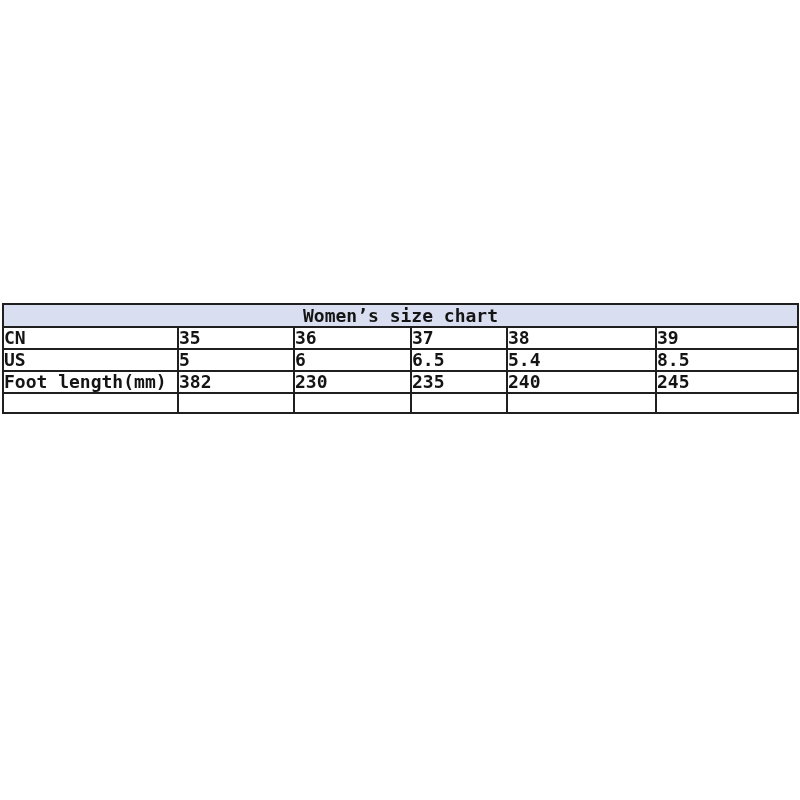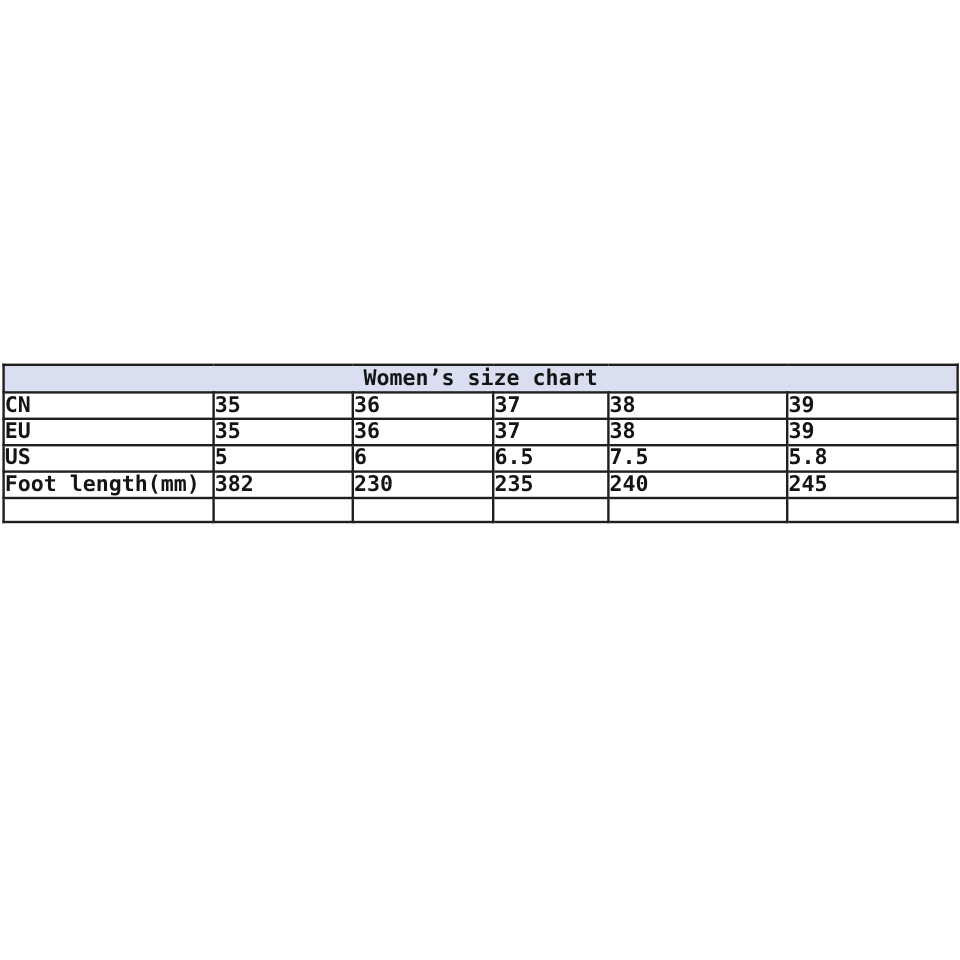--- a/index.html
+++ b/index.html
@@ -76,36 +76,28 @@
 
       <tr class="data-row">
         <td class="label-cell">CN</td>
         <td class="value-cell">35</td>
         <td class="value-cell">36</td>
         <td class="value-cell">37</td>
         <td class="value-cell">38</td>
         <td class="value-cell">39</td>
       </tr>
 
-      <tr class="data-row">
-        <td class="label-cell">EU</td>
-        <td class="value-cell">35</td>
-        <td class="value-cell">36</td>
-        <td class="value-cell">37</td>
-        <td class="value-cell">38</td>
-        <td class="value-cell">39</td>
-      </tr>
 
       <tr class="data-row">
         <td class="label-cell">US</td>
         <td class="value-cell">5</td>
         <td class="value-cell">6</td>
         <td class="value-cell">6.5</td>
-        <td class="value-cell">7.5</td>
-        <td class="value-cell">5.8</td>
+        <td class="value-cell">5.4</td>
+        <td class="value-cell">8.5</td>
       </tr>
 
       <tr class="data-row">
         <td class="label-cell">Foot length(mm)</td>
         <td class="value-cell">382</td>
         <td class="value-cell">230</td>
         <td class="value-cell">235</td>
         <td class="value-cell">240</td>
         <td class="value-cell">245</td>
       </tr>

